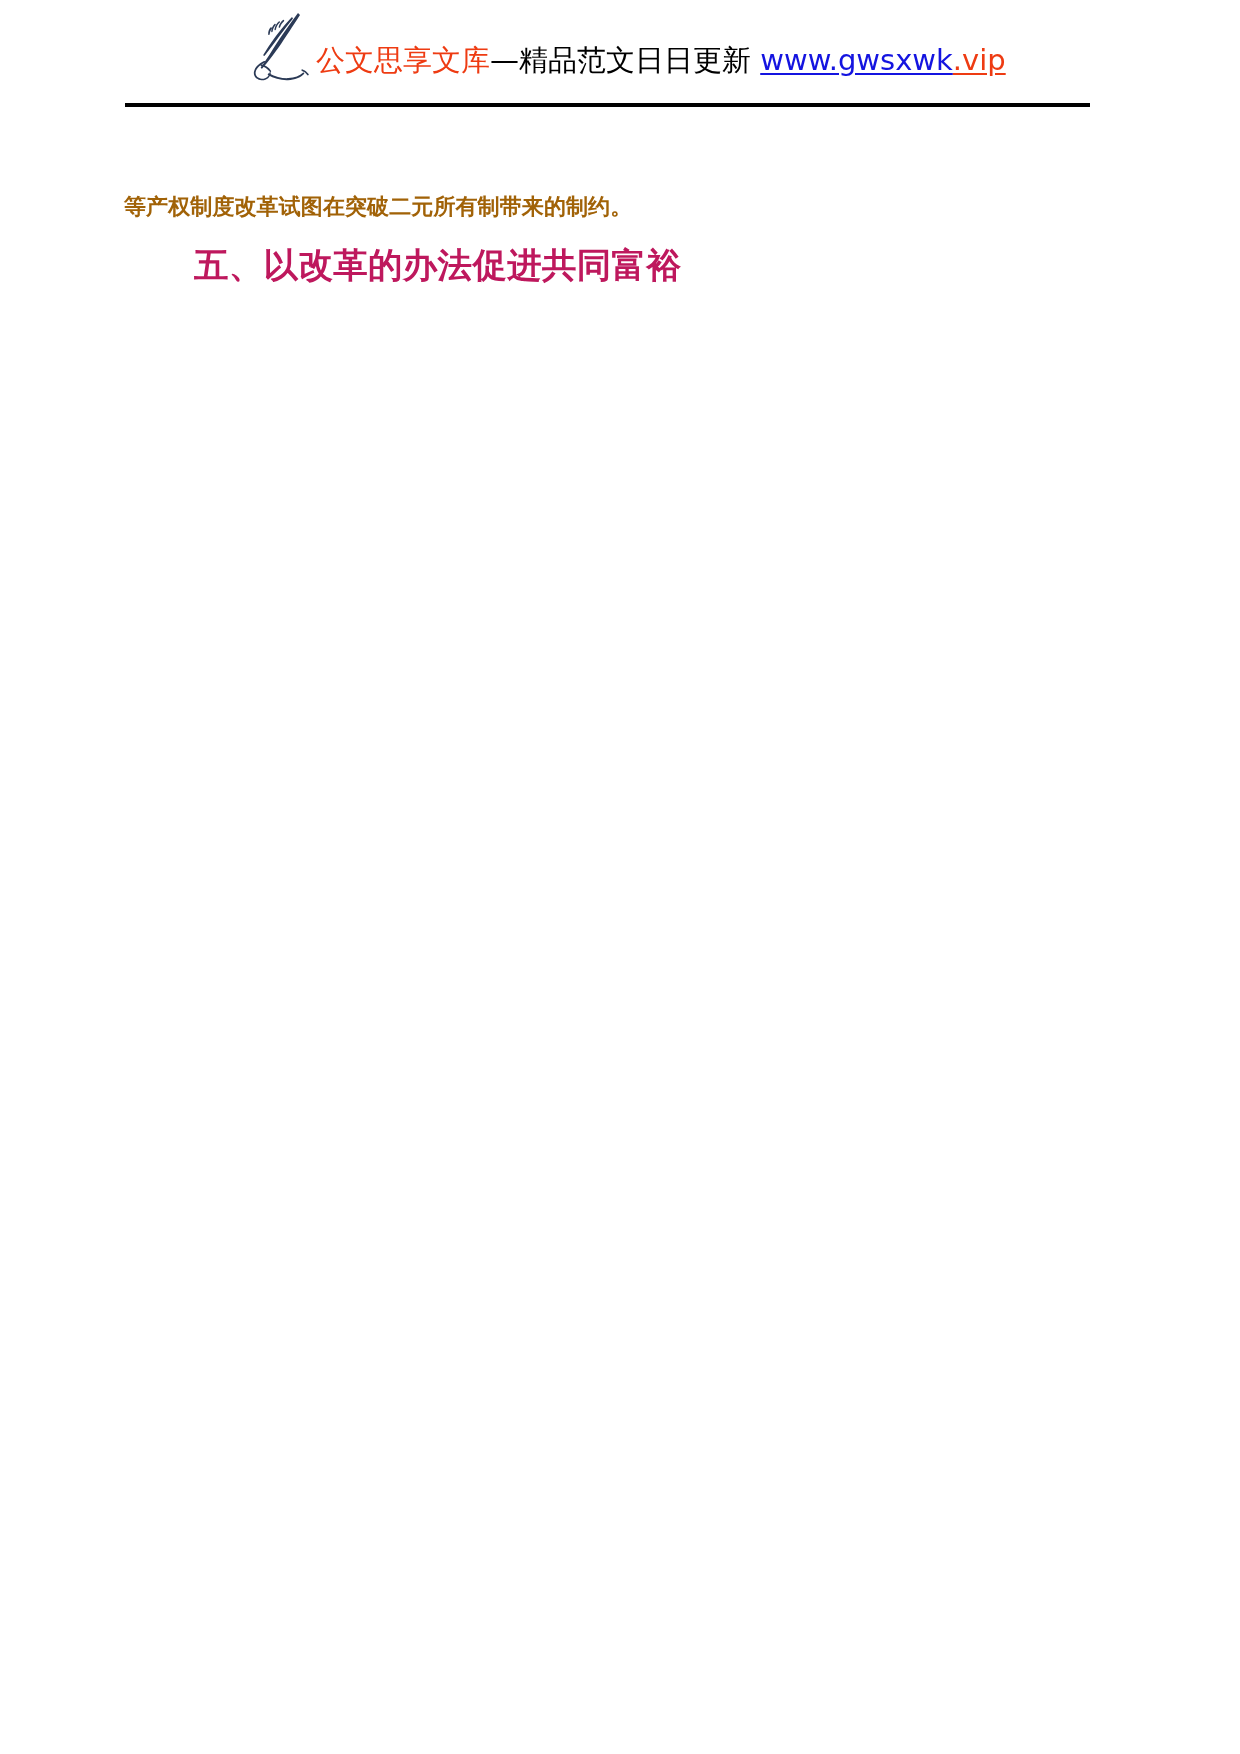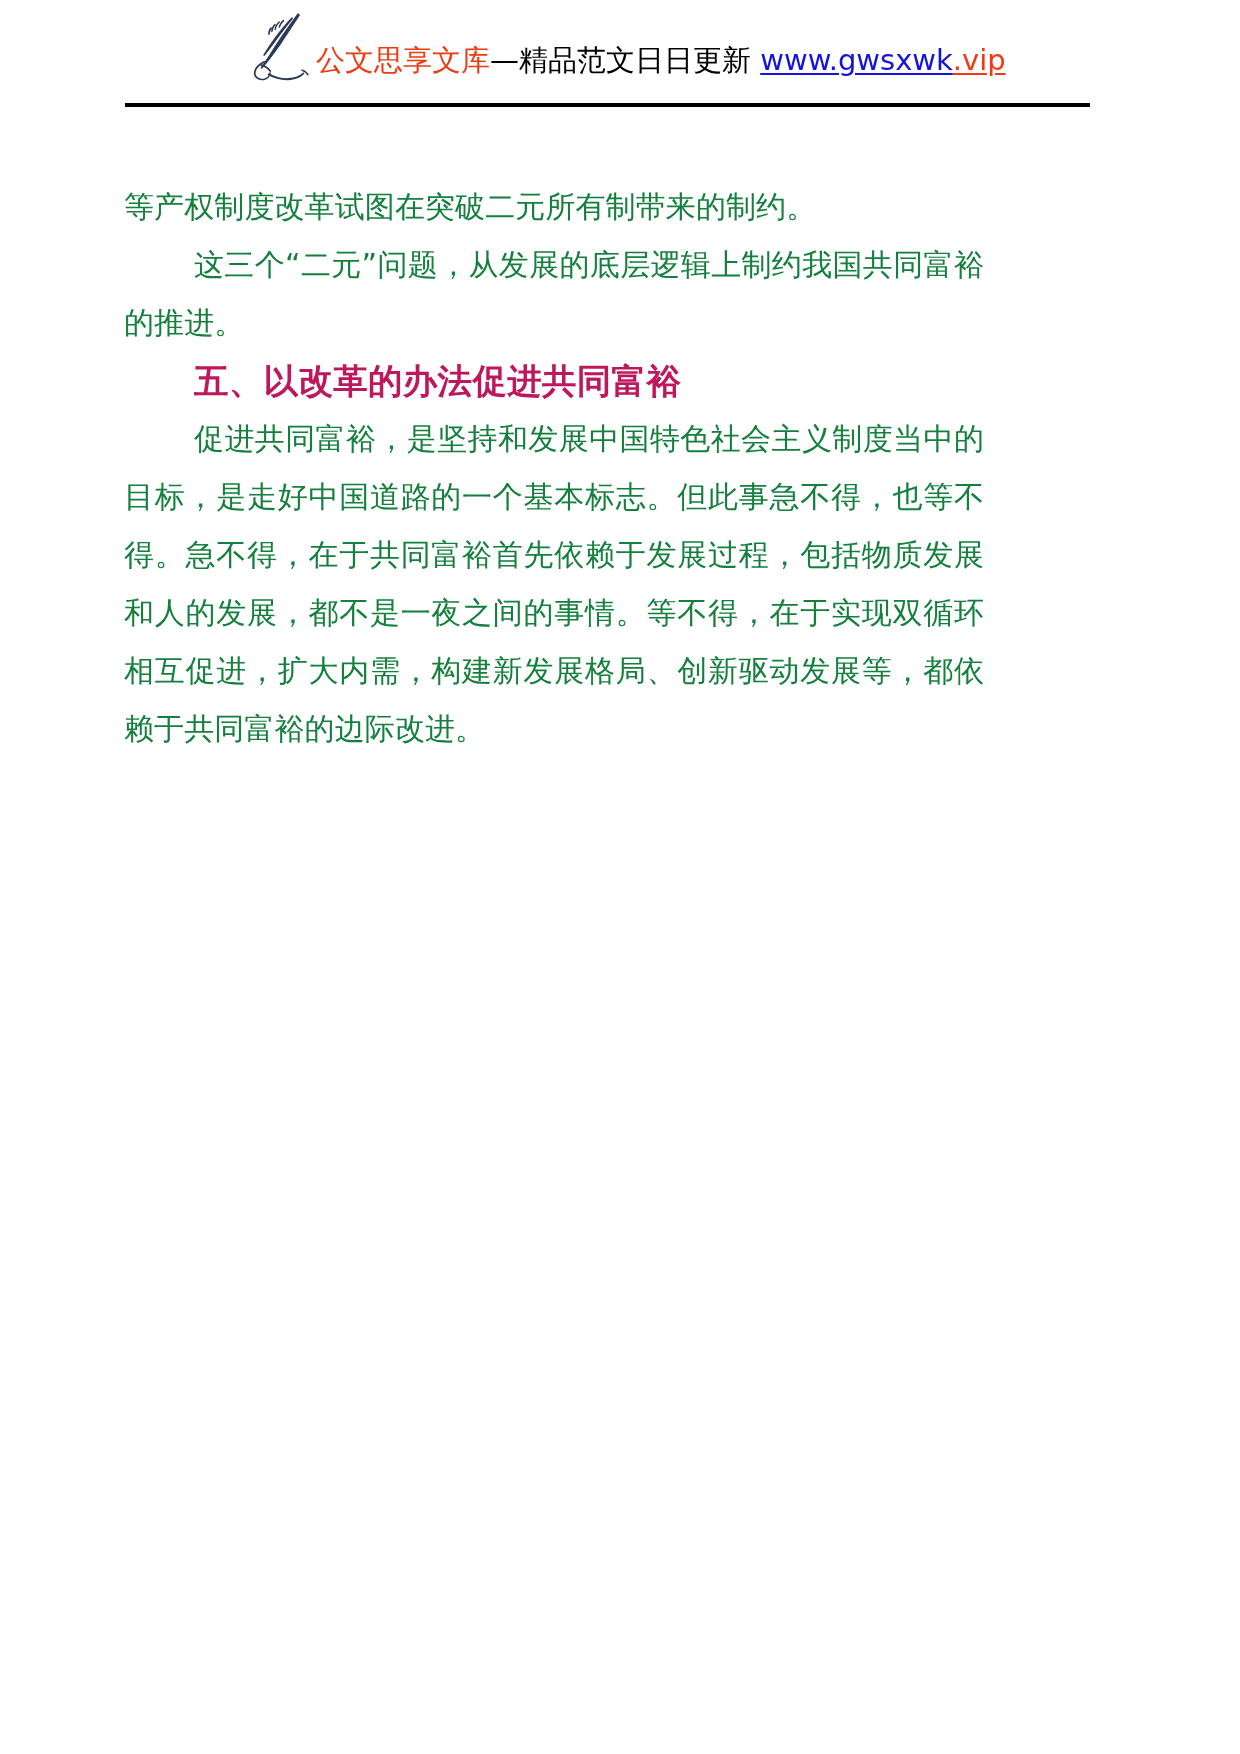--- a/index.html
+++ b/index.html
@@ -79,28 +79,28 @@
 
   
   .body-area {
     position: absolute;
     left: 124px;
     top: 178px;
     width: 860px;
   }
   p.para {
     margin: 0;
-    font-size: 30px;
+    font-size: 22px;
     line-height: 58px;
-    color: #15803d;
+    color: #a16207;
     text-align: justify;
     text-justify: inter-ideograph;
     text-indent: 0;
     letter-spacing: 0.1px;
-    font-weight: 400;
+    font-weight: 700;
   }
   p.indent { text-indent: 70px; }
   p.heading-red {
     margin: 0;
     font-size: 34.5px;
     line-height: 58px;
     color: #be185d;
     font-weight: bold;
     text-indent: 70px;
     letter-spacing: 0.3px;
@@ -131,18 +131,16 @@
       </span>
       <span class="header-text">
         <span class="ht-brand">公文思享文库</span><span class="ht-tagline">—精品范文日日更新</span>&nbsp;<span class="ht-url">www.gwsxwk</span><span class="ht-url-tld">.vip</span>
       </span>
     </div>
     <div class="header-rule"></div>
   </div>
 
   <div class="body-area">
     <p class="para">等产权制度改革试图在突破二元所有制带来的制约。</p>
-    <p class="para indent">这三个“二元”问题，从发展的底层逻辑上制约我国共同富裕的推进。</p>
     <p class="heading-red">五、以改革的办法促进共同富裕</p>
-    <p class="para indent">促进共同富裕，是坚持和发展中国特色社会主义制度当中的目标，是走好中国道路的一个基本标志。但此事急不得，也等不得。急不得，在于共同富裕首先依赖于发展过程，包括物质发展和人的发展，都不是一夜之间的事情。等不得，在于实现双循环相互促进，扩大内需，构建新发展格局、创新驱动发展等，都依赖于共同富裕的边际改进。</p>
   </div>
 
 </div>
 
 </body></html>

